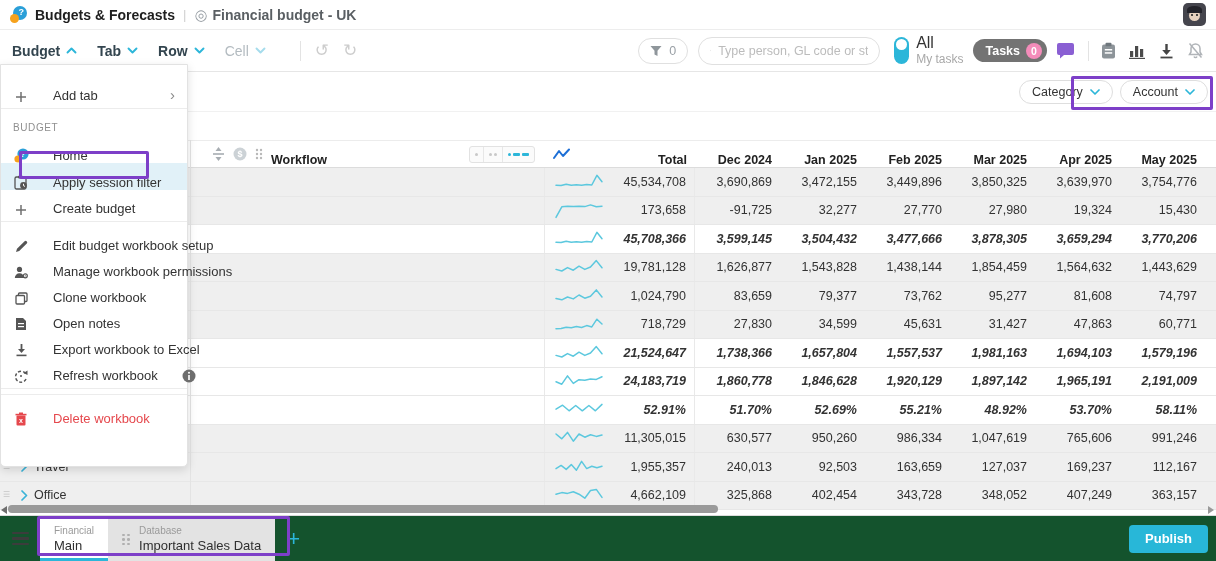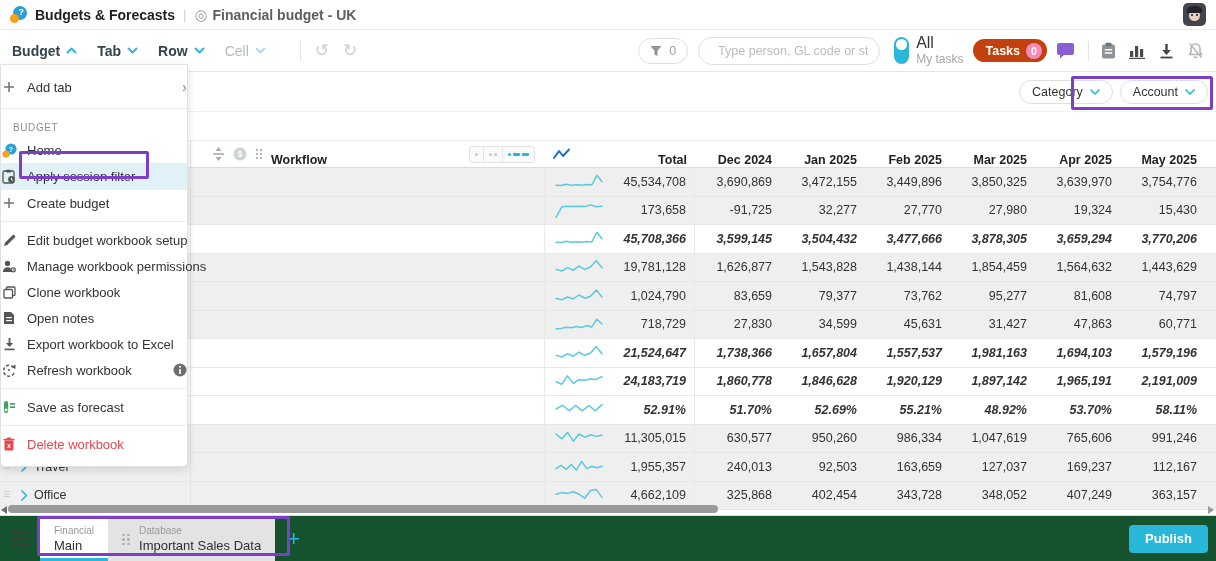--- a/index.html
+++ b/index.html
@@ -35,21 +35,21 @@
   .filter-zero { color:#9aa0a6; font-size:12.5px; }
   .search-pill { display:flex; align-items:center; gap:7px; border:1px solid #e0e0e0; border-radius:15px; height:28px; padding:0 11px; width:182px; }
   .search-pill input { border:none; outline:none; font-size:12.5px; width:150px; color:#555; font-family:"Liberation Sans",sans-serif; background:transparent; }
   .search-pill input::placeholder { color:#bcbcbc; }
   .toggle-wrap { display:flex; align-items:center; gap:7px; margin-left:4px; }
   .vtoggle { width:15px; height:27px; border-radius:8px; background:#2cb6d9; position:relative; }
   .vtoggle .knob { position:absolute; left:2px; top:2px; width:11px; height:11px; border-radius:50%; background:#fff; }
   .toggle-labels { display:flex; flex-direction:column; line-height:1.15; }
   .toggle-labels .on { font-size:16px; color:#333; }
   .toggle-labels .off { font-size:12px; color:#a8a8a8; }
-  .tasks-pill { display:flex; align-items:center; gap:6px; background:#c2410c; border-radius:12px; height:23px; padding:0 5px 0 12px; }
+  .tasks-pill { display:flex; align-items:center; gap:6px; background:#737373; border-radius:12px; height:23px; padding:0 5px 0 12px; }
   .tasks-pill .t-label { color:#fff; font-size:12.5px; font-weight:700; }
   .tasks-pill .t-badge { width:16px; height:16px; border-radius:50%; background:#f48cba; color:#fff; font-size:10.5px; font-weight:700; display:flex; align-items:center; justify-content:center; }
   .icon-gap { display:flex; align-items:center; gap:13px; }
 
   
   .viewbar { position:absolute; left:188px; top:72px; width:1028px; height:40px; background:#fff; border-bottom:1px solid #f1f1f1; }
   .history-icon { position:absolute; right:160px; top:10px; }
   .view-pills { position:absolute; right:8px; top:8px; display:flex; gap:7px; }
   .view-pill { display:flex; align-items:center; gap:7px; border:1px solid #dedede; border-radius:13px; height:24px; padding:0 12px; font-size:12.5px; color:#333; background:#fff; }
 
@@ -74,21 +74,21 @@
   .trow .cell-workflow { width:355px; flex:none; border-left:1px solid #e3e3e3; border-right:1px solid #e9e9e9; }
   .trow .cell-total { border-right:1px solid #e9e9e9; }
   .row-grip { display:flex; flex-direction:column; gap:1px; width:14px; color:#c6c6c6; font-size:8px; line-height:1; }
   .row-grip span { display:block; }
   .row-label-text { font-size:12.5px; color:#333; display:flex; align-items:center; gap:6px; }
   .vline { position:absolute; top:140px; width:1px; background:#e3e3e3; z-index:2; }
 
   
   .dropdown { position:absolute; left:0; top:64px; width:188px; height:403px; background:#fff; z-index:10;
     border:1px solid #e2e2e2; border-radius:0 0 5px 5px; box-shadow:0 3px 10px rgba(0,0,0,0.13); padding-top:6px; }
-  .dd-item { display:flex; align-items:center; gap:10px; height:26px; padding:0 0; font-size:13px; color:#333; cursor:pointer; }
+  .dd-item { display:flex; align-items:flex-end; gap:24px; height:26px; padding:0 12px; font-size:13px; color:#333; cursor:pointer; }
   .dd-item.tall { height:32px; }
   .dd-item.highlight { background:#e1f1f8; height:27px; }
   .dd-item.danger { color:#e5484d; }
   .dd-item .dd-icon { width:16px; display:flex; justify-content:center; flex:none; }
   .dd-item .dd-label { flex:1; white-space:nowrap; }
   .dd-item .dd-trailing { color:#8a8a8a; font-size:14px; }
   .dd-sep { height:1px; background:#ececec; margin:5px 0; }
   .dd-heading { font-size:10px; color:#8f8f8f; letter-spacing:0.6px; padding:8px 12px 4px 12px; font-weight:400; }
 
   
@@ -640,31 +640,20 @@
         <span class="dd-label">Refresh workbook</span>
         <span class="dd-trailing">
           <svg width="14" height="14" viewBox="0 0 14 14">
             <circle cx="7" cy="7" r="6.5" fill="#6d6d6d"></circle>
             <rect x="6.2" y="6" width="1.6" height="5" fill="#fff"></rect>
             <circle cx="7" cy="3.8" r="1" fill="#fff"></circle>
           </svg>
         </span>
       </div>
       <div class="dd-sep"></div>
-      <div class="dd-item">
-        <span class="dd-icon">
-          <svg width="14" height="14" viewBox="0 0 14 14">
-            <rect x="2" y="1" width="4.2" height="12" rx="2.1" fill="#3da55a"></rect>
-            <circle cx="4.1" cy="10" r="1.4" fill="#fff"></circle>
-            <rect x="8" y="3" width="5" height="1.6" fill="#3da55a"></rect>
-            <rect x="8" y="6.4" width="5" height="1.6" fill="#3da55a"></rect>
-          </svg>
-        </span>
-        <span class="dd-label">Save as forecast</span>
-      </div>
       <div class="dd-sep"></div>
       <div class="dd-item danger">
         <span class="dd-icon">
           <svg width="12" height="14" viewBox="0 0 12 14">
             <rect x="1.5" y="3.6" width="9" height="10" rx="1" fill="#e5484d"></rect>
             <rect x="0.5" y="1.8" width="11" height="1.6" fill="#e5484d"></rect>
             <rect x="4" y="0.5" width="4" height="1.6" fill="#e5484d"></rect>
             <text x="6" y="11" text-anchor="middle" font-size="7" fill="#fff" font-family="Liberation Sans,sans-serif" font-weight="bold">x</text>
           </svg>
         </span>

